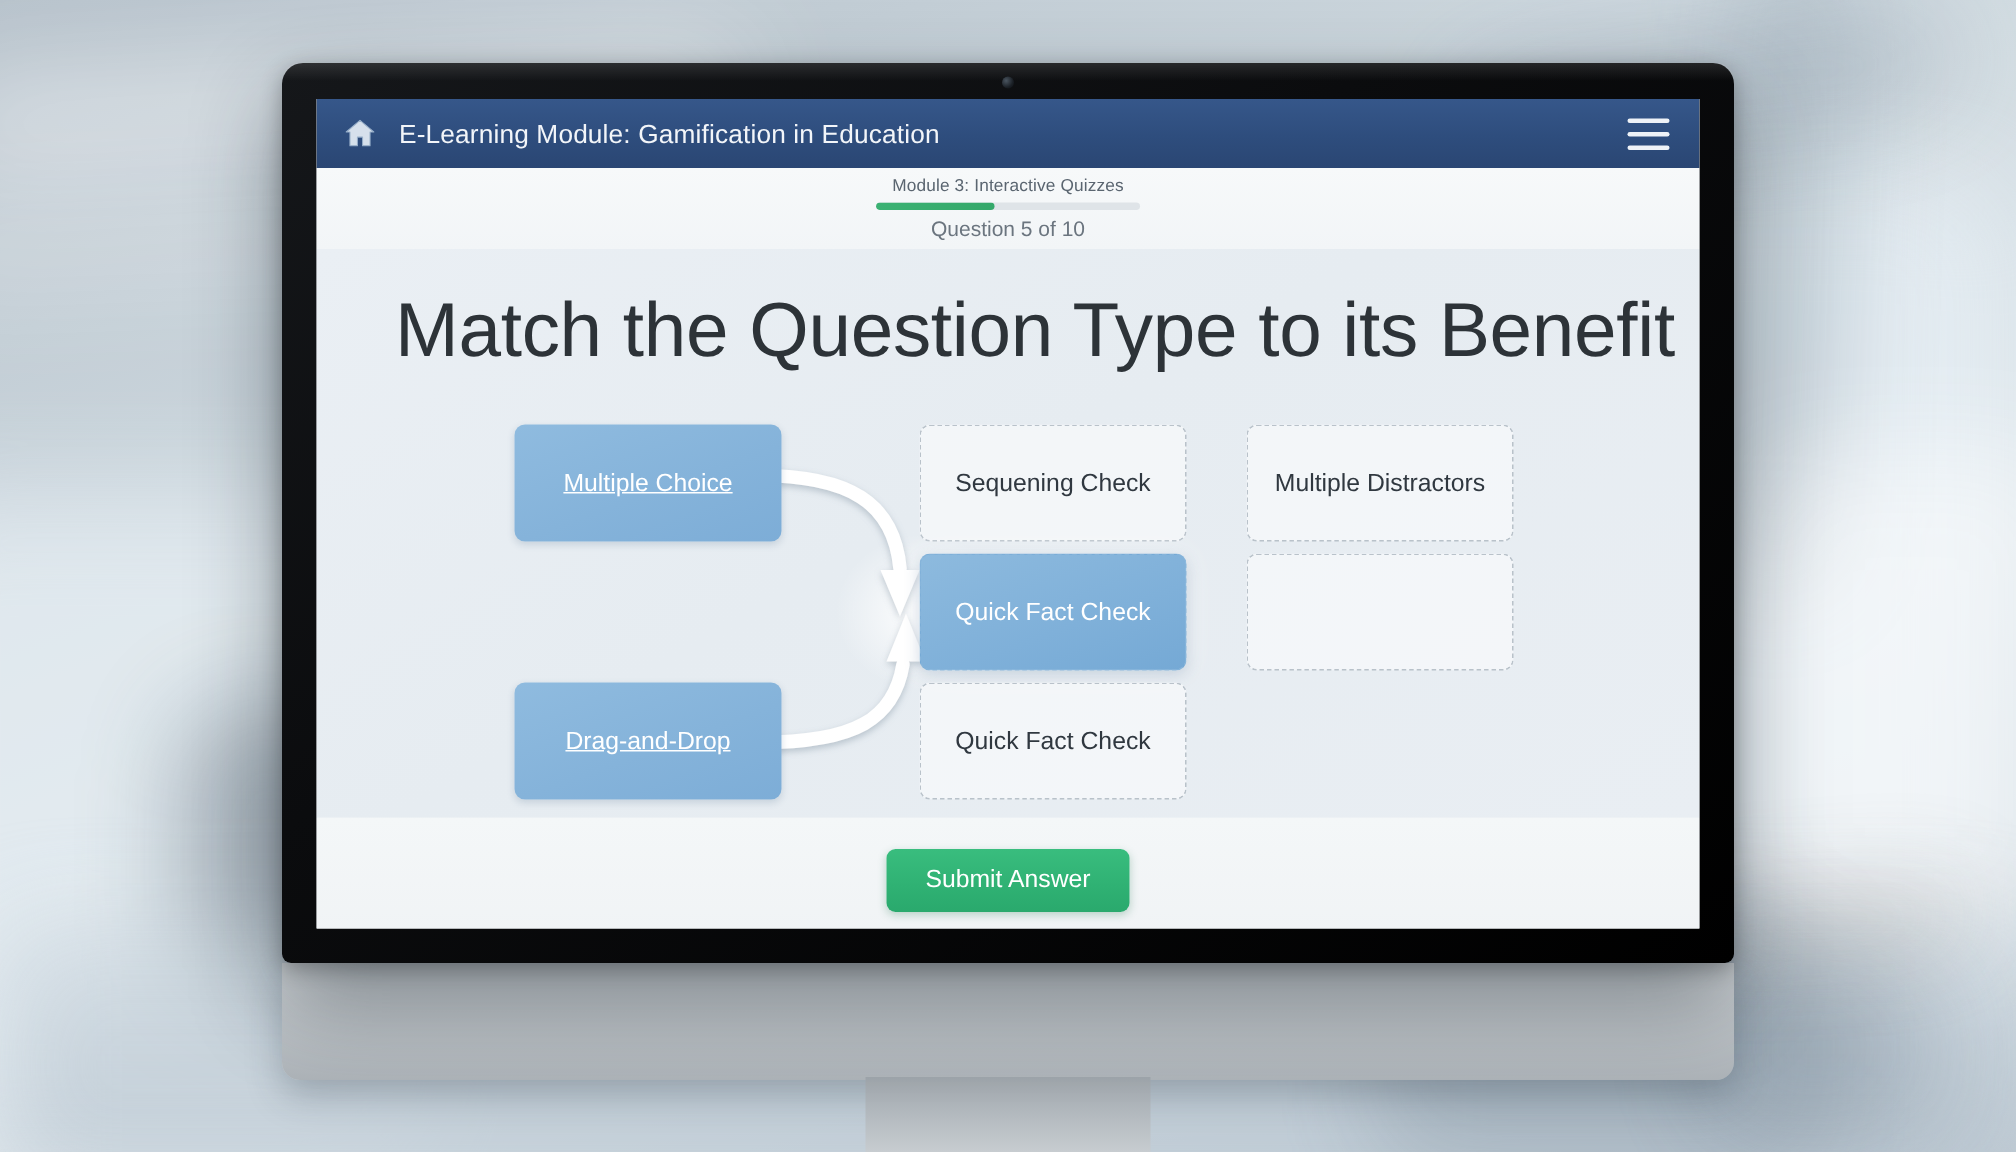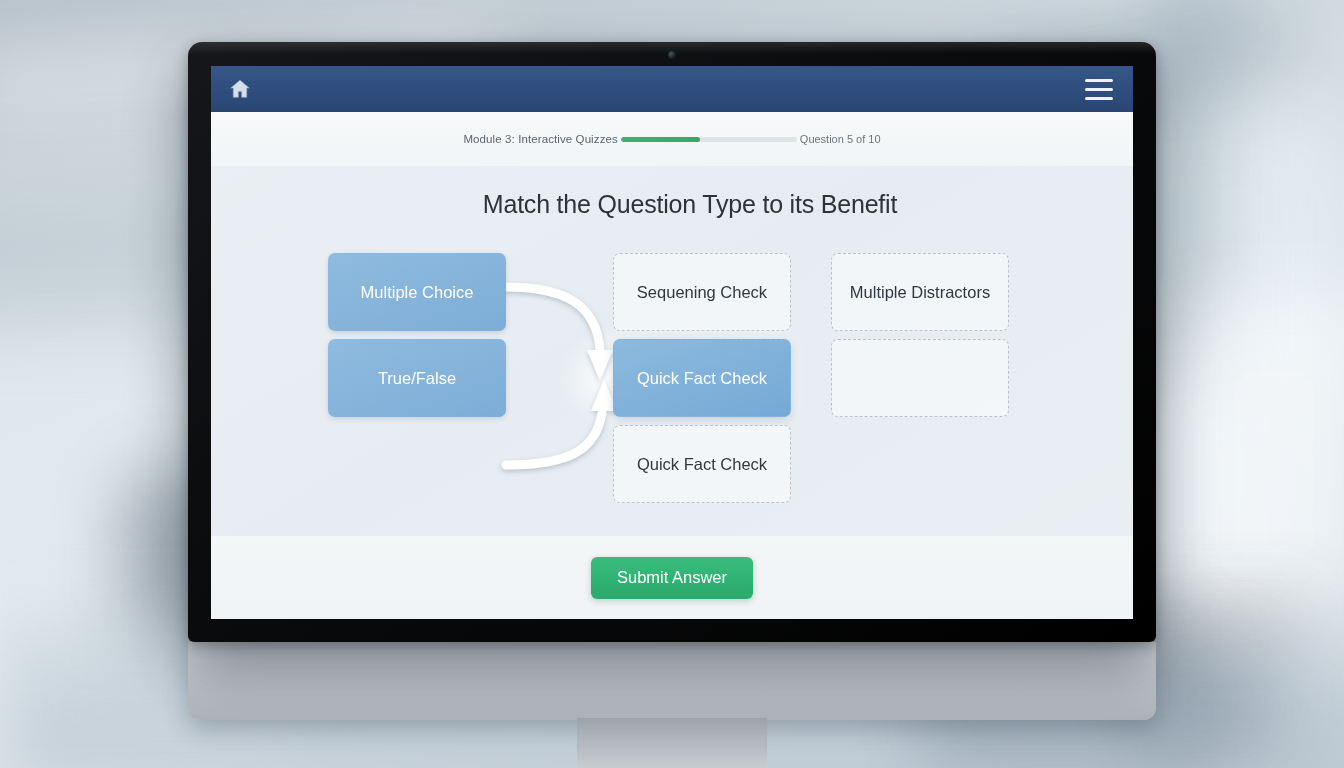--- a/index.html
+++ b/index.html
@@ -174,20 +174,21 @@
     height: 3px;
     background: #eef2f7;
     border-radius: 2px;
   }
 
   
   #progress-strip {
     flex: 0 0 54px;
     background: linear-gradient(180deg, #f7f9fa 0%, #f2f5f7 100%);
     display: flex;
+    flex-direction: column;
     align-items: center;
     justify-content: center;
     gap: 3px;
   }
   #module-label {
     font-size: 11.5px;
     color: #5a6570;
     letter-spacing: .1px;
   }
   #progress-track {
@@ -197,34 +198,34 @@
     border-radius: 3px;
     overflow: hidden;
     margin: 2px 0 1px;
   }
   #progress-fill {
     height: 100%;
     background: linear-gradient(90deg, #3bb273, #34a86a);
     border-radius: 3px;
   }
   #question-counter {
-    font-size: 11px;
+    font-size: 14px;
     color: #6b757f;
   }
 
   
   #quiz-body {
     flex: 1 1 auto;
     position: relative;
     background: linear-gradient(150deg, #eaeff4 0%, #e6ecf1 45%, #e9eef3 100%);
     padding: 24px 0 0;
   }
   #quiz-title {
     text-align: center;
-    font-size: 25px;
+    font-size: 51px;
     font-weight: 400;
     color: #2d3338;
     letter-spacing: -0.2px;
     margin-bottom: 34px;
     padding-left: 36px;
   }
 
   #board {
     position: relative;
     width: 100%;
@@ -254,21 +255,21 @@
   }
   .card.slot.filled {
     background: linear-gradient(160deg, #8dbade 0%, #7fb0d9 60%, #75a9d5 100%);
     border: 1.6px dashed #86b4da;
     color: #ffffff;
     box-shadow: 0 3px 10px rgba(60,95,135,0.22), 0 0 22px rgba(255,255,255,0.55);
   }
   .card.slot.empty { color: transparent; }
 
   
-  .col-a { left: 117px; }
+  .col-a { left: 132px; text-decoration: underline; }
   .col-b { left: 402px; }
   .col-c { left: 620px; }
   
   .row-1 { top: 0px; }
   .row-2 { top: 86px; }
   .row-3 { top: 172px; }
 
   #arrows {
     position: absolute;
     left: 0; top: 0;
@@ -324,20 +325,21 @@
     <div id="webcam"></div>
 
     <div id="screen">
 
       <div id="app-header">
         <span id="home-icon">
           <svg viewBox="0 0 24 24" width="24" height="24" aria-hidden="true">
             <path d="M12 3.2 2.8 11h2.5v9.2h5.0v-5.8h3.4v5.8h5.0V11h2.5L12 3.2z" fill="#dfe8f2" stroke="#9db4cd" stroke-width="0.7" stroke-linejoin="round"></path>
           </svg>
         </span>
+        <span id="app-title">E-Learning Module: Gamification in Education</span>
         <span id="menu-btn">
           <i></i>
             <i></i>
             <i></i>
         </span>
       </div>
 
       <div id="progress-strip">
         <div id="module-label">Module 3: Interactive Quizzes</div>
         <div id="progress-track">
@@ -372,22 +374,22 @@
 
             <g filter="url(#arrowshadow)">
               <path d="M295,212 C360,212 385,196 391,160" fill="none" stroke="#ffffff" stroke-width="9" stroke-linecap="round"></path>
               <path d="M393,126 L406,158 L380,158 Z" fill="#ffffff"></path>
             </g>
           </svg>
 
           <div class="card source col-a row-1">
             <span>Multiple Choice</span>
           </div>
-          <div class="card source col-a row-2">
-            <span>True/False</span>
+          <div class="card source col-a row-3">
+            <span>Drag-and-Drop</span>
           </div>
 
           <div class="card slot col-b row-1">
             <span>Sequening Check</span>
           </div>
           <div class="card slot filled col-b row-2">
             <span>Quick Fact Check</span>
           </div>
           <div class="card slot col-b row-3">
             <span>Quick Fact Check</span>

